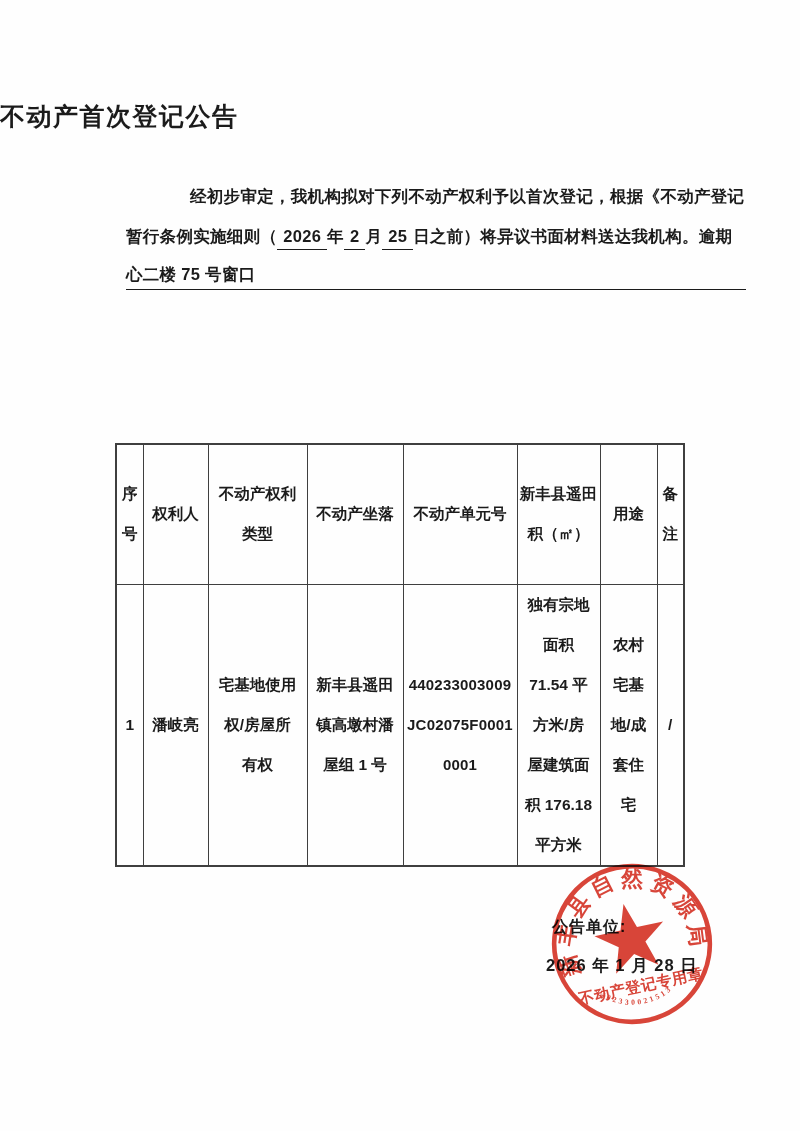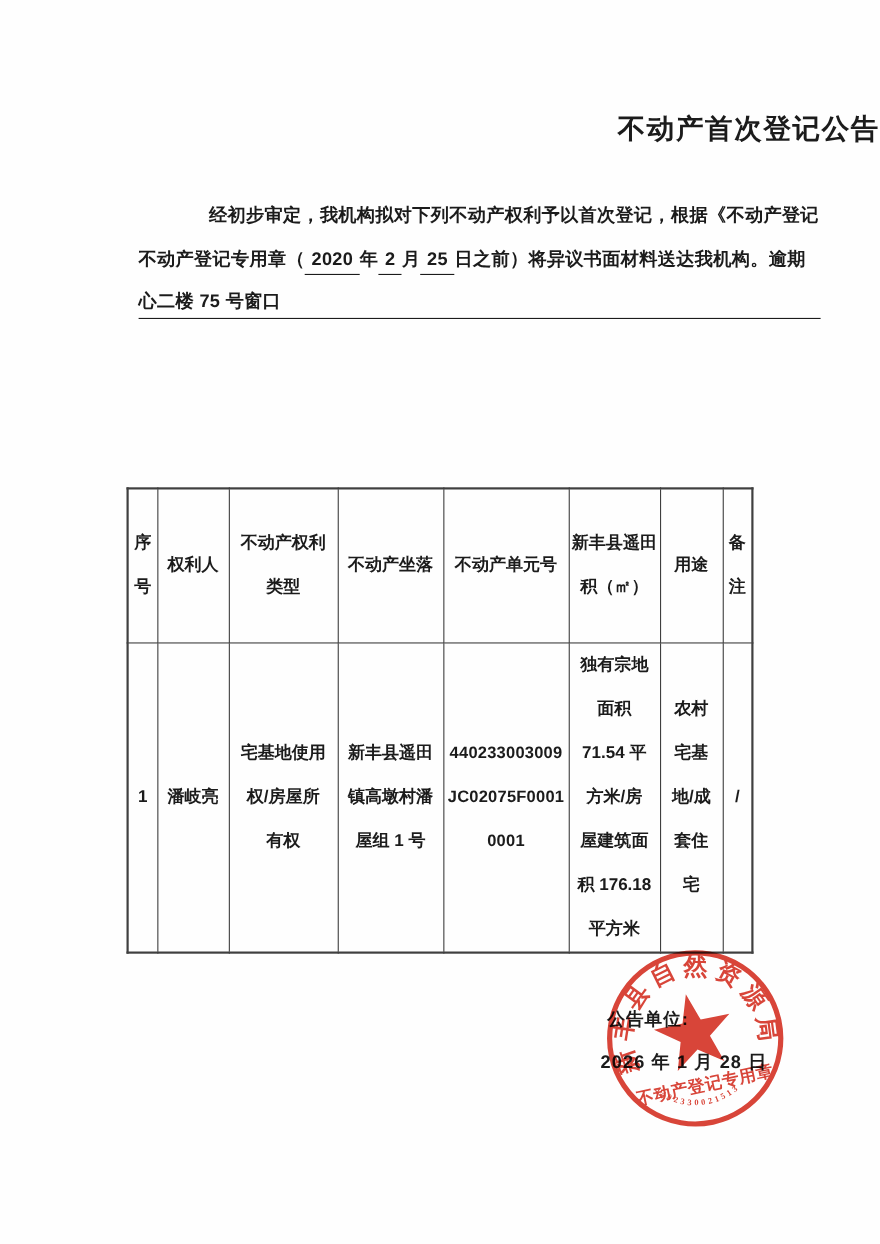--- a/index.html
+++ b/index.html
@@ -6,21 +6,21 @@
   body{
     width:800px;height:1131px;position:relative;background:#fefefe;
     font-family:"Liberation Serif","DejaVu Serif",serif;
     color:#1b1b1b;overflow:hidden;
     -webkit-font-smoothing:antialiased;
   }
   .page{position:absolute;inset:0;background:#fefefe;}
 
   
   .doc-title{
-    position:absolute;left:0;top:100px;width:800px;text-align:right;
+    position:absolute;left:0;top:100px;width:800px;text-align:left;
     font-size:25px;font-weight:800;letter-spacing:1.5px;
     font-family:"Liberation Sans","DejaVu Sans",sans-serif;
   }
 
   
   .doc-body{
     position:absolute;left:90px;top:176px;width:624px;
     font-size:16.5px;font-weight:600;letter-spacing:0.3px;
     font-family:"Liberation Sans","DejaVu Sans",sans-serif;
     margin-left:36px;
@@ -77,21 +77,21 @@
 </style>
 </head>
 <body>
 
 <div class="page">
 
   <div class="doc-title">不动产首次登记公告</div>
 
   <div class="doc-body">
     <div class="line indent">经初步审定，我机构拟对下列不动产权利予以首次登记，根据《不动产登记</div>
-    <div class="line"><span>不动产登记专用章（</span><span class="u-num">2020</span><span>年</span><span class="u-num">2</span><span>月</span><span class="u-num">25</span><span>日之前）将异议书面材料送达我机构。逾期</span></div>
+    <div class="line"><span>暂行条例实施细则（</span><span class="u-num">2026</span><span>年</span><span class="u-num">2</span><span>月</span><span class="u-num">25</span><span>日之前）将异议书面材料送达我机构。逾期</span></div>
     <div class="line short"><span class="u-text u-fill-full">心二楼 75 号窗口</span></div>
   </div>
 
   <table class="reg-table">
     <colgroup>
       <col style="width:27px">
         <col style="width:65px">
         <col style="width:99px">
         <col style="width:96px">
       <col style="width:114px">

